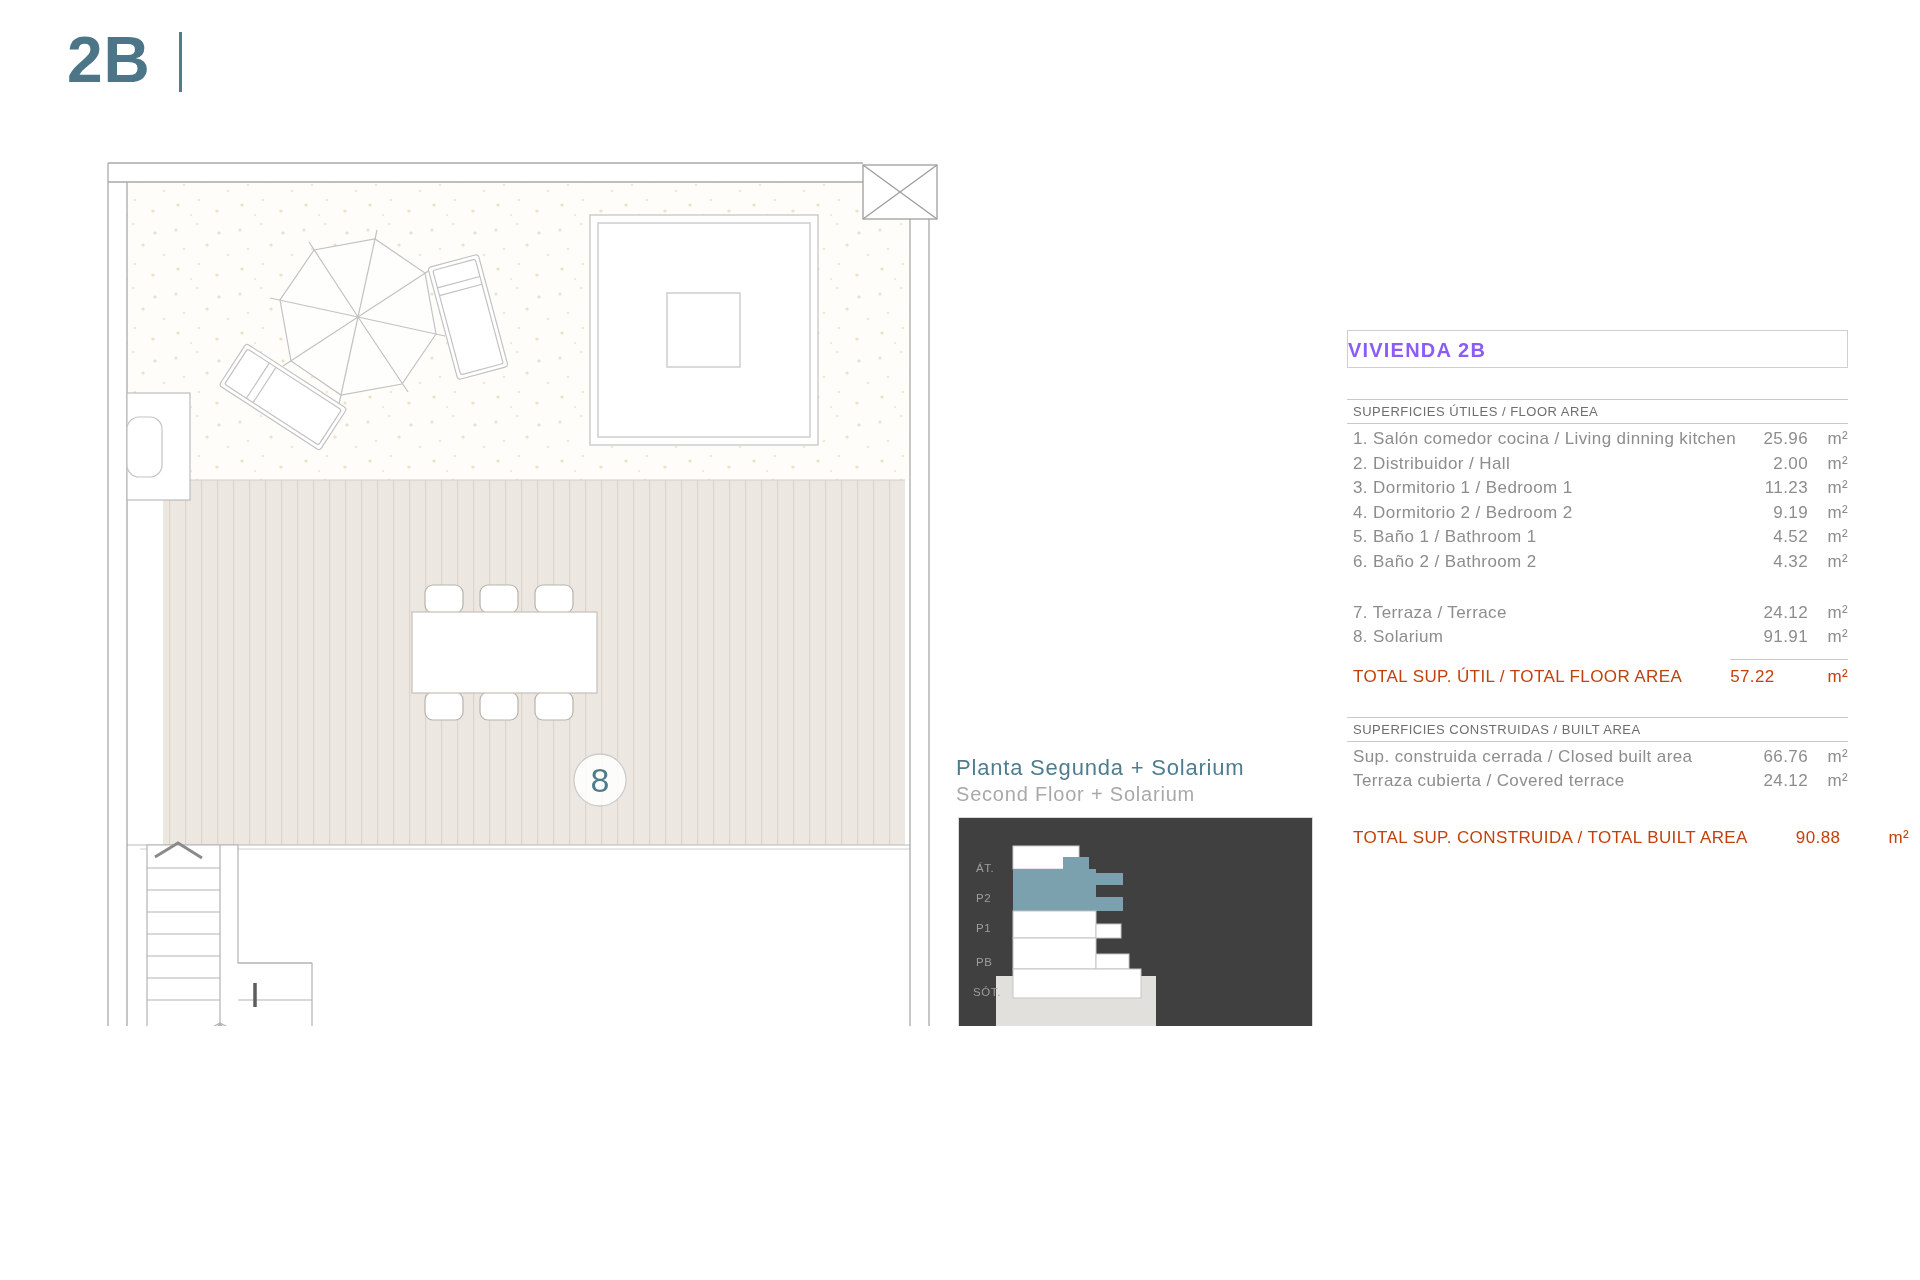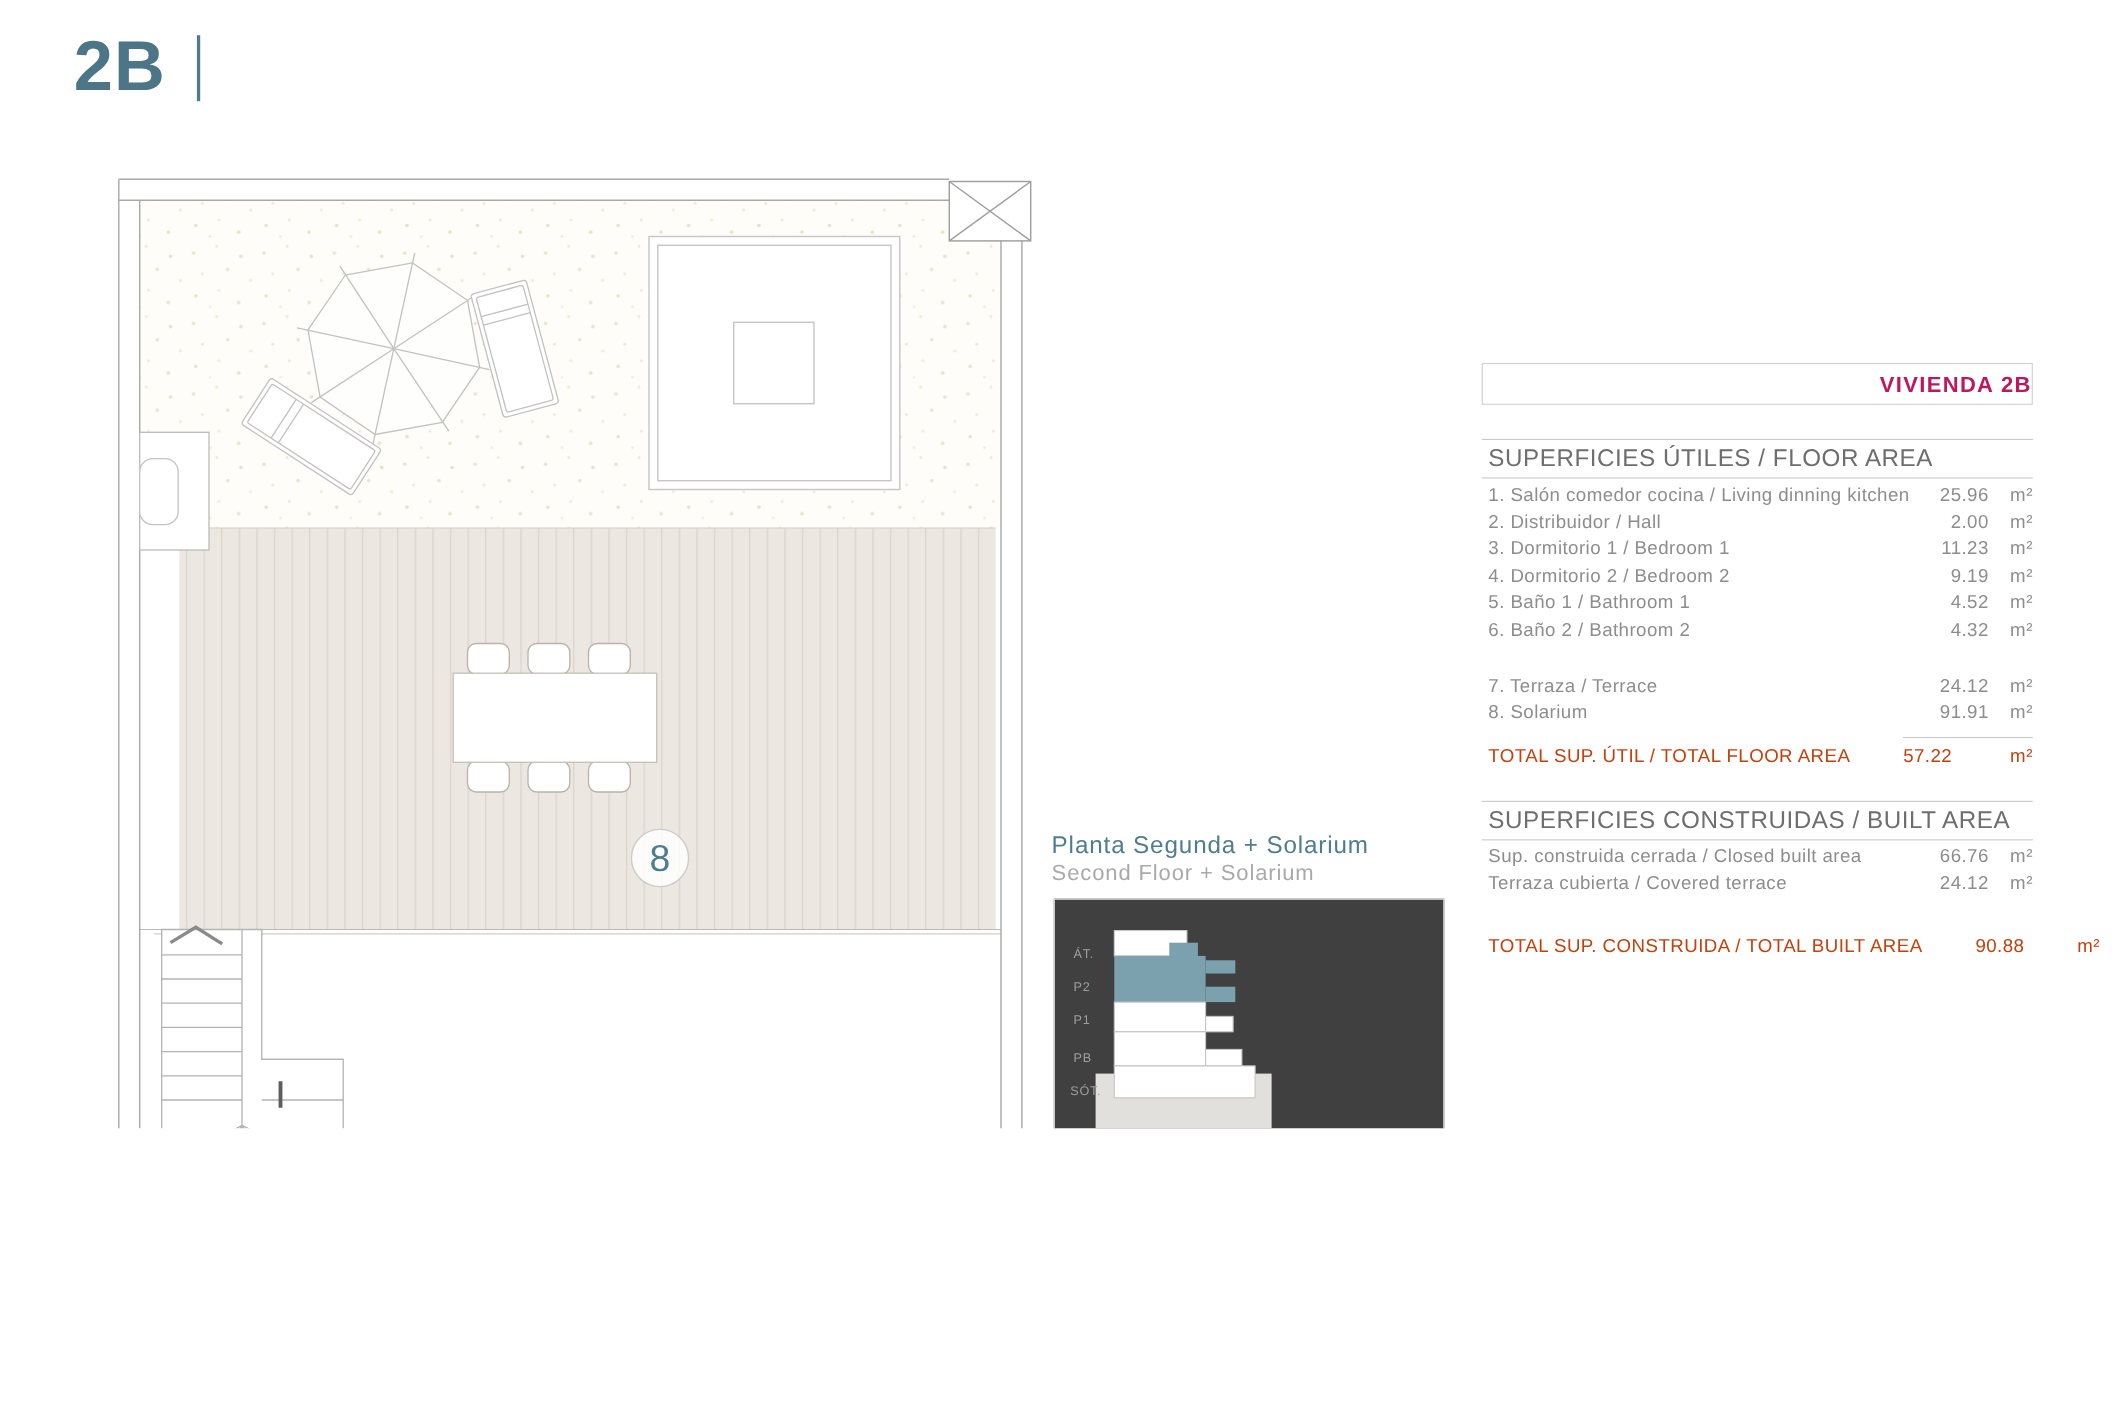--- a/index.html
+++ b/index.html
@@ -20,24 +20,24 @@
 
   
   .inset-title1{position:absolute;left:956px;top:755px;font-size:22px;letter-spacing:.8px;color:#4f7d8e;}
   .inset-title2{position:absolute;left:956px;top:783px;font-size:20px;letter-spacing:.8px;color:#a9a9a9;}
   .inset-panel{position:absolute;left:958px;top:817px;width:355px;height:458px;
                border:1px solid #d9d9d9;background:#404040;box-sizing:border-box;}
   .floor-label{position:absolute;font-size:11.5px;color:#9e9e9e;letter-spacing:.6px;}
 
   
   .tbl{position:absolute;left:1347px;top:330px;width:501px;}
-  .tbl-title{height:38px;line-height:38px;border:1px solid #cfcfcf;text-align:right;
-             font-size:20px;font-weight:bold;letter-spacing:1.2px;color:#be185d;box-sizing:border-box;}
+  .tbl-title{height:38px;line-height:38px;border:1px solid #cfcfcf;text-align:left;
+             font-size:20px;font-weight:bold;letter-spacing:1.2px;color:#8b5cf6;box-sizing:border-box;}
   .sec-head{border-top:1px solid #c9c9c9;border-bottom:1px solid #c9c9c9;
-            padding:4px 0 4px 6px;font-size:22px;color:#6e6e6e;letter-spacing:.5px;}
+            padding:4px 0 4px 6px;font-size:13px;color:#6e6e6e;letter-spacing:.5px;}
   .sec-head.first{margin-top:31px;}
   .sec-head.second{margin-top:28px;}
   .t-row{display:flex;align-items:baseline;line-height:24.6px;font-size:17px;
          color:#8d8d8d;letter-spacing:.4px;}
   .t-row .lbl{flex:1;padding-left:6px;white-space:nowrap;overflow:hidden;}
   .t-row .val{width:70px;text-align:right;}
   .t-row .unit{width:40px;text-align:right;}
   .rows{padding-top:3px;}
   .gap-before{margin-top:26px;}
   .overline{width:118px;margin-left:auto;border-top:1px solid #c9c9c9;margin-top:9px;}

